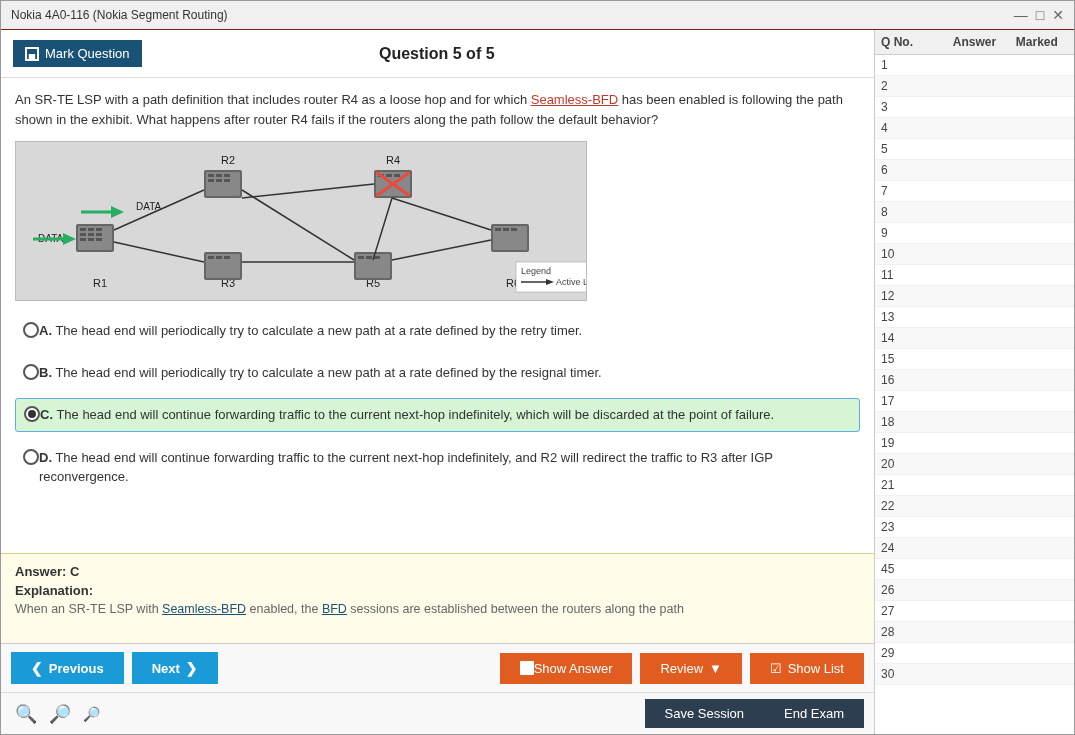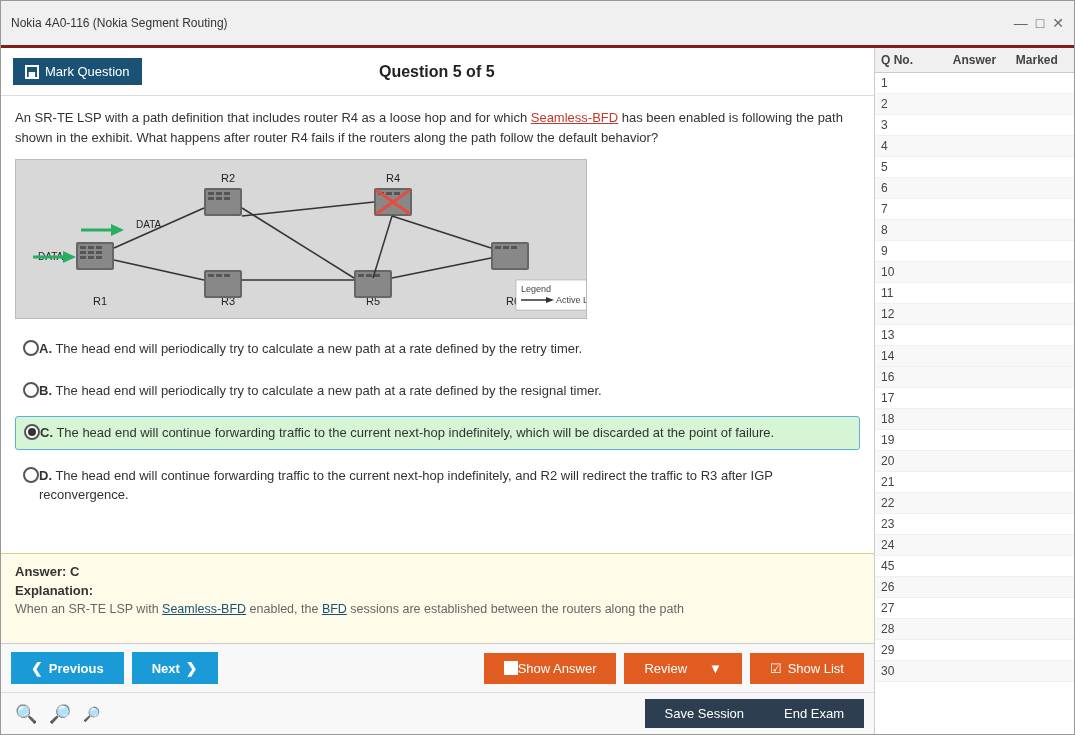--- a/index.html
+++ b/index.html
@@ -10,25 +10,25 @@
       height: 735px;
       border: 1px solid #999;
       background: #f0f0f0;
       display: flex;
       flex-direction: column;
       overflow: hidden;
     }
 
     .title-bar {
       background: #f0f0f0;
-      padding: 14px 10px;
+      padding: 6px 10px;
       display: flex;
       align-items: center;
       justify-content: space-between;
-      border-bottom: 3px solid #7f1d1d;
+      border-bottom: 1px solid #7f1d1d;
       flex-shrink: 0;
     }
     .title-bar-left {
       font-size: 12px;
       color: #333;
     }
     .title-bar-controls {
       display: flex;
       gap: 8px;
     }
@@ -228,21 +228,21 @@
 
     .review-btn {
       background: #e05c20;
       color: #fff;
       border: none;
       padding: 8px 20px;
       font-size: 13px;
       cursor: pointer;
       display: flex;
       align-items: center;
-      gap: 22px;
+      gap: 6px;
     }
 
     .show-list-btn {
       background: #e05c20;
       color: #fff;
       border: none;
       padding: 8px 20px;
       font-size: 13px;
       cursor: pointer;
       display: flex;
@@ -585,20 +585,25 @@
           <div class="sidebar-row">
       <span>13</span>
       <span></span>
       <span></span>
     </div>
           <div class="sidebar-row alt">
       <span>14</span>
       <span></span>
       <span></span>
     </div>
+          <div class="sidebar-row">
+      <span>15</span>
+      <span></span>
+      <span></span>
+    </div>
           <div class="sidebar-row alt">
       <span>16</span>
       <span></span>
       <span></span>
     </div>
           <div class="sidebar-row">
       <span>17</span>
       <span></span>
       <span></span>
     </div>

